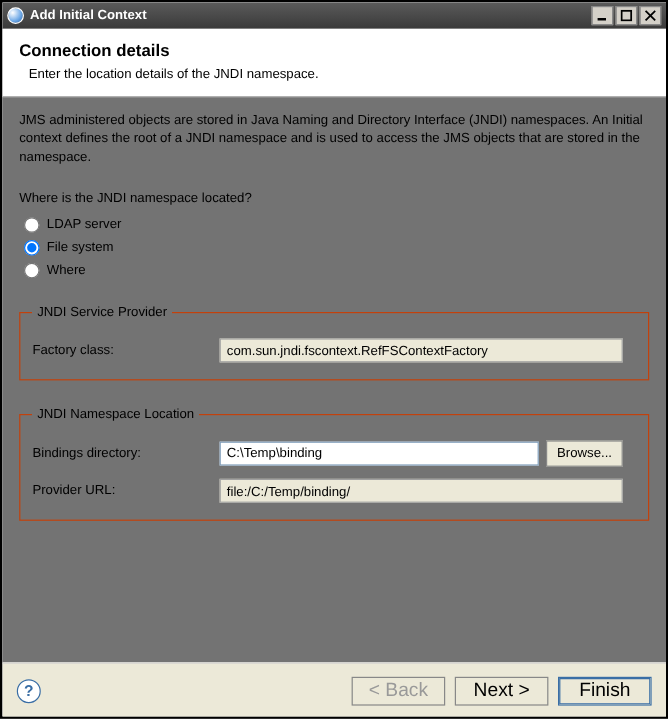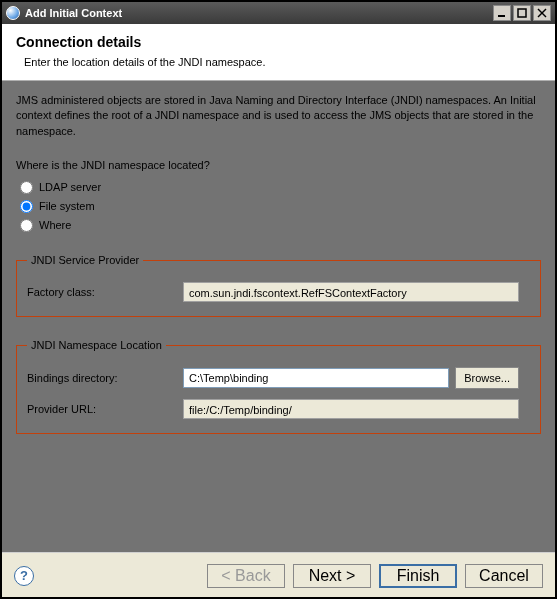--- a/index.html
+++ b/index.html
@@ -241,15 +241,14 @@
   </fieldset>
 
 </div>
 
 <div class="footer">
   <div class="help-icon">?</div>
   <div class="footer-btns">
     <button class="wiz-btn" disabled="">&lt; Back</button>
     <button class="wiz-btn">Next &gt;</button>
     <button class="wiz-btn default">Finish</button>
-    <button class="wiz-btn">Cancel</button>
   </div>
 </div>
 
 </body></html>

